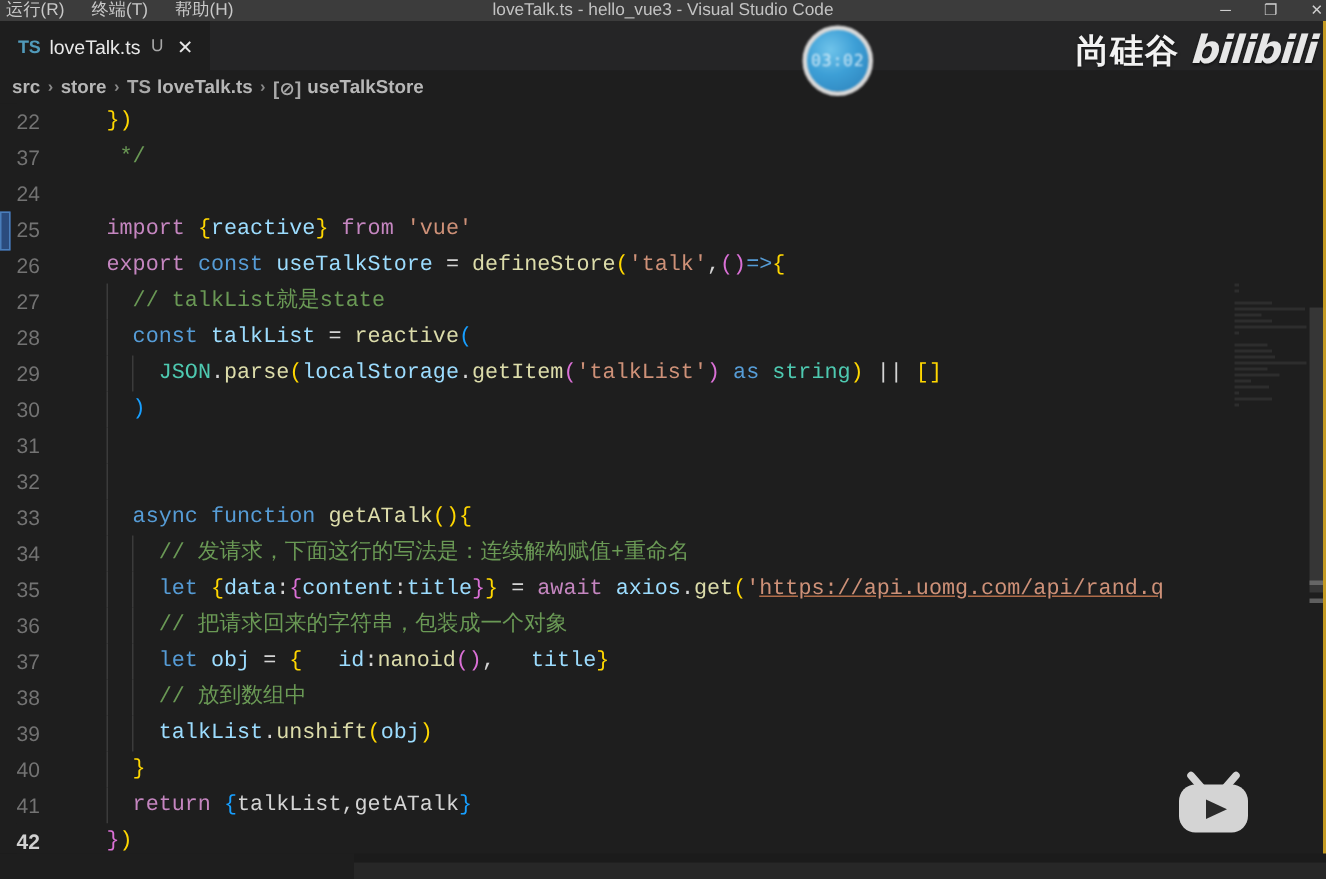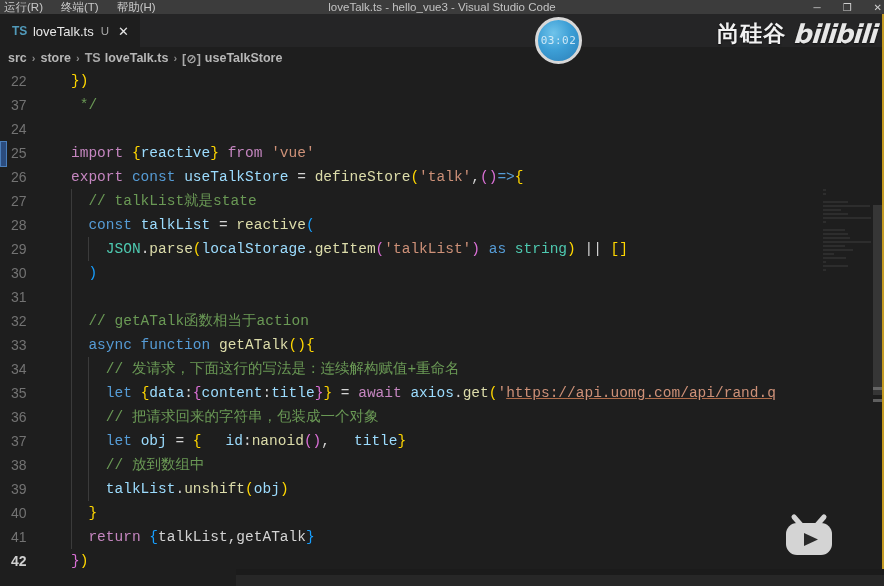--- a/index.html
+++ b/index.html
@@ -182,21 +182,21 @@
       <div class="line"><span class="lineno">22</span><span class="code"><span class="c-y">})</span></span></div>
       <div class="line"><span class="lineno">37</span><span class="code"><span class="c-cmt"> */</span></span></div>
       <div class="line"><span class="lineno">24</span><span class="code"></span></div>
       <div class="line"><span class="lineno">25</span><span class="code"><span class="c-kw">import </span><span class="c-y">{</span><span class="c-var">reactive</span><span class="c-y">}</span><span class="c-kw"> from </span><span class="c-str">'vue'</span></span></div>
       <div class="line"><span class="lineno">26</span><span class="code"><span class="c-kw">export </span><span class="c-kw2">const </span><span class="c-var">useTalkStore</span><span class="c-plain"> = </span><span class="c-fn">defineStore</span><span class="c-y">(</span><span class="c-str">'talk'</span><span class="c-plain">,</span><span class="c-p">()</span><span class="c-kw2">=&gt;</span><span class="c-y">{</span></span></div>
       <div class="line"><span class="lineno">27</span><span class="guide" style="left: 60px;"></span><span class="code"><span class="c-cmt">  // talkList就是state</span></span></div>
       <div class="line"><span class="lineno">28</span><span class="guide" style="left: 60px;"></span><span class="code"><span class="c-plain">  </span><span class="c-kw2">const </span><span class="c-var">talkList</span><span class="c-plain"> = </span><span class="c-fn">reactive</span><span class="c-b">(</span></span></div>
       <div class="line"><span class="lineno">29</span><span class="guide" style="left: 60px;"></span><span class="guide" style="left: 77px;"></span><span class="code"><span class="c-plain">    </span><span class="c-type">JSON</span><span class="c-plain">.</span><span class="c-fn">parse</span><span class="c-y">(</span><span class="c-var">localStorage</span><span class="c-plain">.</span><span class="c-fn">getItem</span><span class="c-p">(</span><span class="c-str">'talkList'</span><span class="c-p">)</span><span class="c-kw2"> as </span><span class="c-type">string</span><span class="c-y">)</span><span class="c-plain"> || </span><span class="c-y">[]</span></span></div>
       <div class="line"><span class="lineno">30</span><span class="guide" style="left: 60px;"></span><span class="code"><span class="c-plain">  </span><span class="c-b">)</span></span></div>
       <div class="line"><span class="lineno">31</span><span class="guide" style="left: 60px;"></span><span class="code"></span></div>
-      <div class="line"><span class="lineno">32</span><span class="guide" style="left: 60px;"></span><span class="code"><span class="c-cmt">  // getATalk函数相当于action</span></span></div>
+      <div class="line"><span class="lineno">32</span><span class="guide" style="left: 60px;"></span></div>
       <div class="line"><span class="lineno">33</span><span class="guide" style="left: 60px;"></span><span class="code"><span class="c-plain">  </span><span class="c-kw2">async function </span><span class="c-fn">getATalk</span><span class="c-y">()</span><span class="c-y">{</span></span></div>
       <div class="line"><span class="lineno">34</span><span class="guide" style="left: 60px;"></span><span class="guide" style="left: 77px;"></span><span class="code"><span class="c-cmt">    // 发请求，下面这行的写法是：连续解构赋值+重命名</span></span></div>
       <div class="line"><span class="lineno">35</span><span class="guide" style="left: 60px;"></span><span class="guide" style="left: 77px;"></span><span class="code"><span class="c-plain">    </span><span class="c-kw2">let </span><span class="c-y">{</span><span class="c-var">data</span><span class="c-plain">:</span><span class="c-p">{</span><span class="c-var">content</span><span class="c-plain">:</span><span class="c-var">title</span><span class="c-p">}</span><span class="c-y">}</span><span class="c-plain"> = </span><span class="c-kw">await </span><span class="c-var">axios</span><span class="c-plain">.</span><span class="c-fn">get</span><span class="c-y">(</span><span class="c-str">'</span><span class="c-link">https://api.uomg.com/api/rand.q</span></span></div>
       <div class="line"><span class="lineno">36</span><span class="guide" style="left: 60px;"></span><span class="guide" style="left: 77px;"></span><span class="code"><span class="c-cmt">    // 把请求回来的字符串，包装成一个对象</span></span></div>
       <div class="line"><span class="lineno">37</span><span class="guide" style="left: 60px;"></span><span class="guide" style="left: 77px;"></span><span class="code"><span class="c-plain">    </span><span class="c-kw2">let </span><span class="c-var">obj</span><span class="c-plain"> = </span><span class="c-y">{</span><span class="c-prop">id</span><span class="c-plain">:</span><span class="c-fn">nanoid</span><span class="c-p">()</span><span class="c-plain">,</span><span class="c-prop">title</span><span class="c-y">}</span></span></div>
       <div class="line"><span class="lineno">38</span><span class="guide" style="left: 60px;"></span><span class="guide" style="left: 77px;"></span><span class="code"><span class="c-cmt">    // 放到数组中</span></span></div>
       <div class="line"><span class="lineno">39</span><span class="guide" style="left: 60px;"></span><span class="guide" style="left: 77px;"></span><span class="code"><span class="c-plain">    </span><span class="c-var">talkList</span><span class="c-plain">.</span><span class="c-fn">unshift</span><span class="c-y">(</span><span class="c-var">obj</span><span class="c-y">)</span></span></div>
       <div class="line"><span class="lineno">40</span><span class="guide" style="left: 60px;"></span><span class="code"><span class="c-plain">  </span><span class="c-y">}</span></span></div>
       <div class="line"><span class="lineno">41</span><span class="guide" style="left: 60px;"></span><span class="code"><span class="c-plain">  </span><span class="c-kw">return </span><span class="c-b">{</span><span class="c-plain">talkList</span><span class="c-plain">,</span><span class="c-plain">getATalk</span><span class="c-b">}</span></span></div>
       <div class="line active"><span class="lineno">42</span><span class="code"><span class="c-p">}</span><span class="c-y">)</span></span></div>

